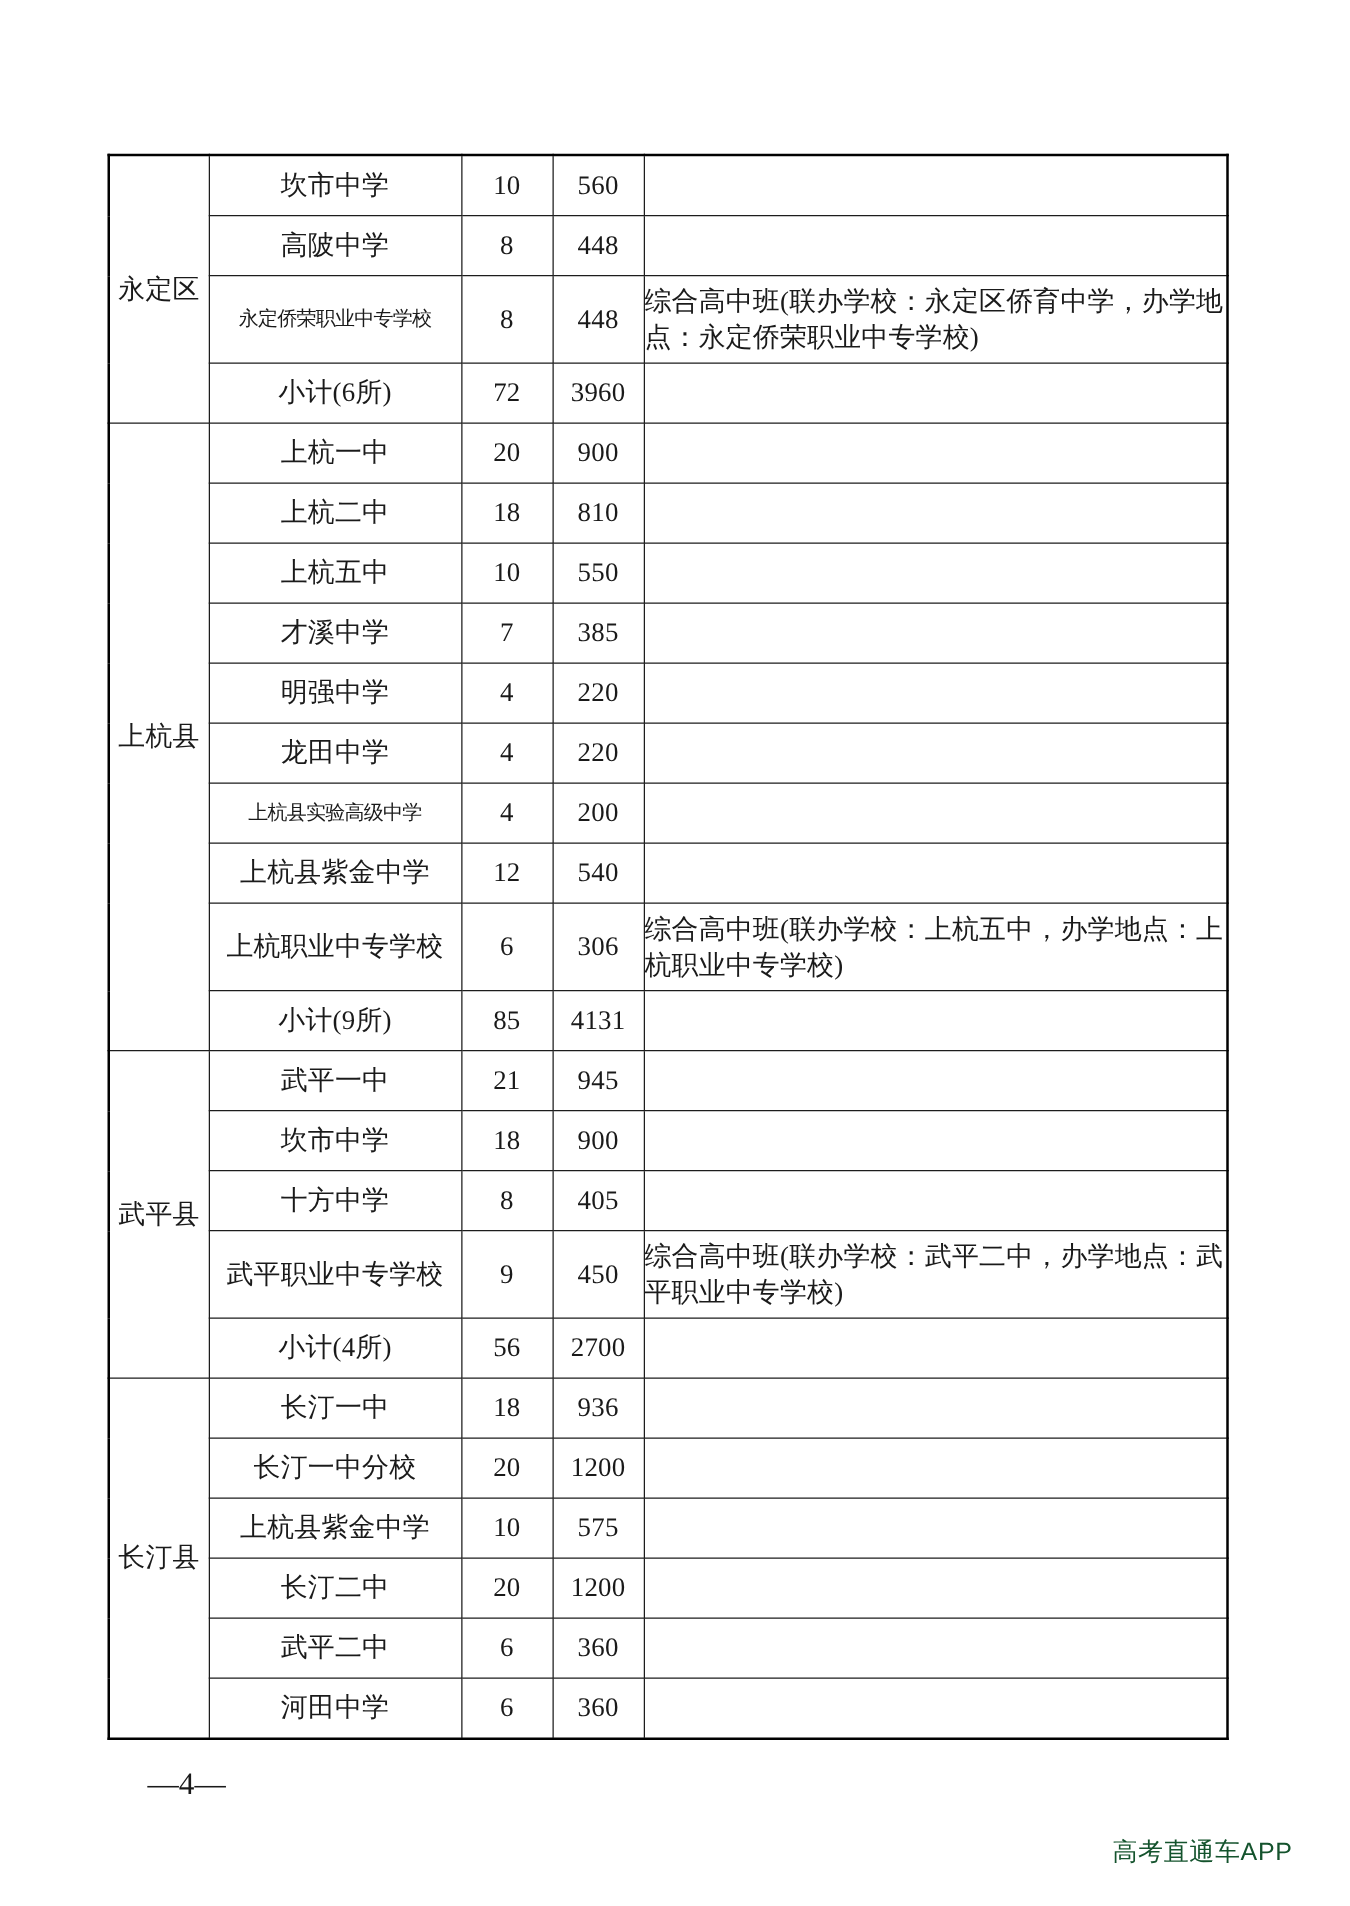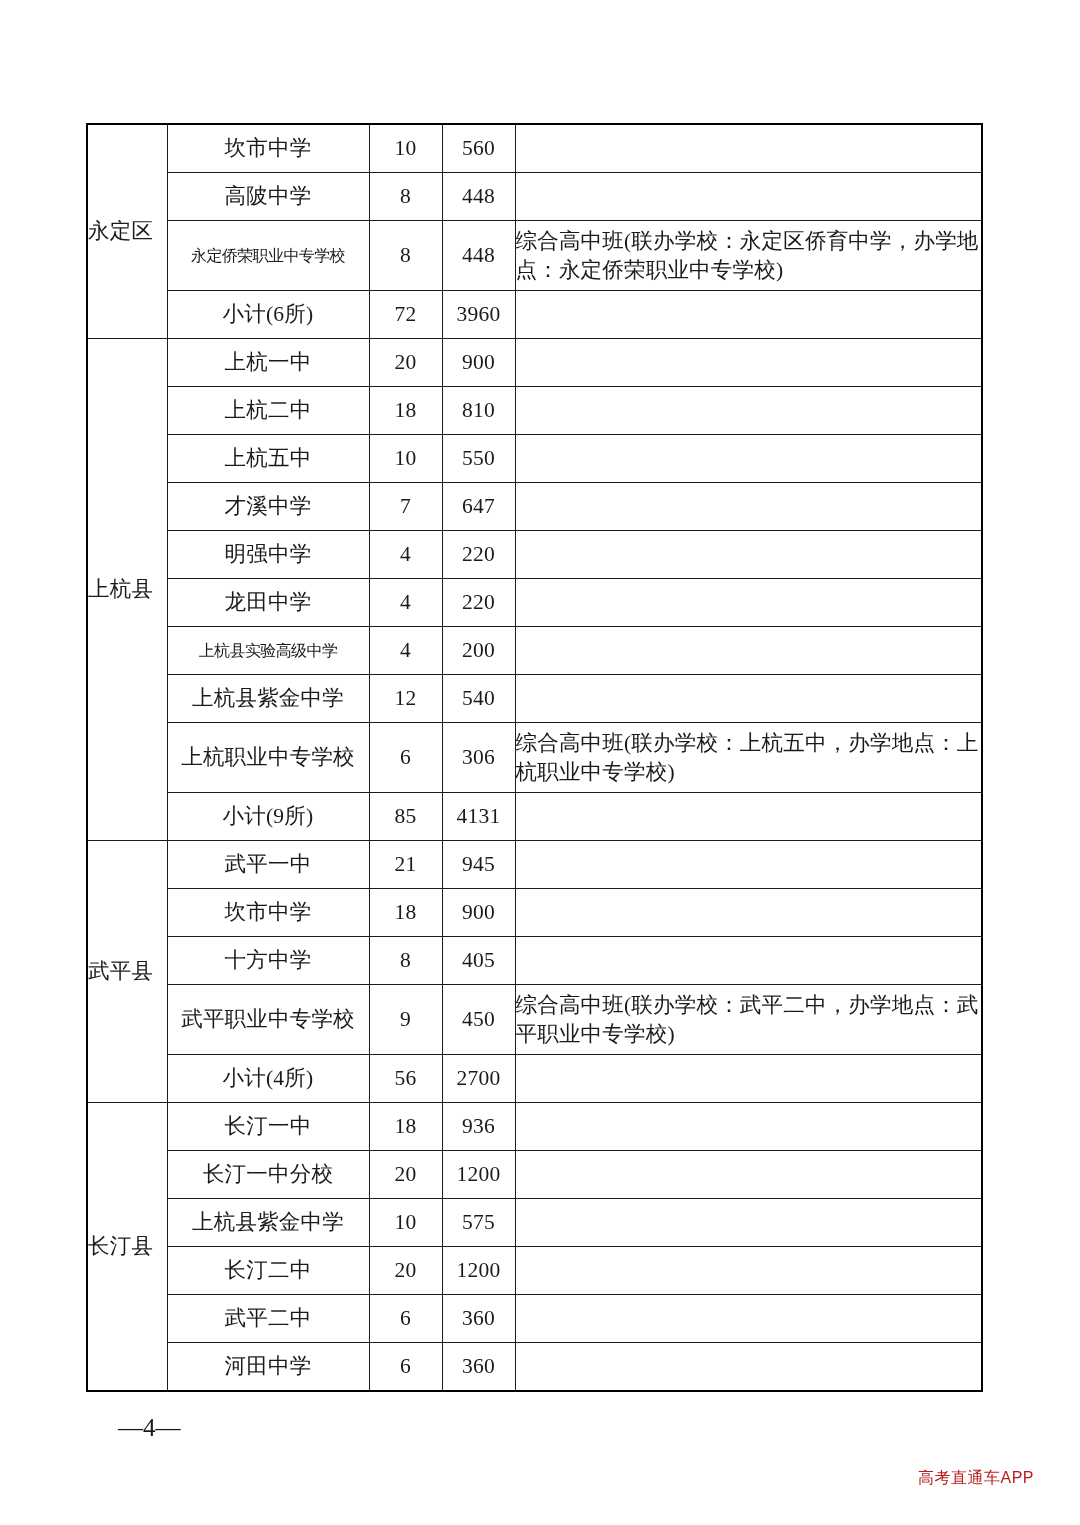--- a/index.html
+++ b/index.html
@@ -45,20 +45,21 @@
     letter-spacing: 0.2px;
   }
   
   col.c-region { width: 80px; }
   col.c-school { width: 202px; }
   col.c-class  { width: 73px; }
   col.c-plan   { width: 73px; }
   col.c-note   { width: 467px; }
 
   td.region {
+    text-align: center;
     font-size: 22px;
     letter-spacing: 1px;
     font-family: Liberation Serif, serif;
   }
   td.school {
     text-align: center;
     padding: 0 3px;
     white-space: nowrap;
     margin-left: 20px;
   }
@@ -90,22 +91,22 @@
     top: 1414px;
     font-size: 25px;
     letter-spacing: 0px;
     color: #1a1a1a;
     font-family: "Liberation Serif", "DejaVu Serif", serif;
   }
   .watermark {
     position: absolute;
     right: 46px;
     top: 1468px;
-    font-size: 16px;
-    color: #b91c1c;
+    font-size: 20px;
+    color: #14532d;
     font-family: "Liberation Sans", "DejaVu Sans", sans-serif;
     letter-spacing: 0.5px;
     white-space: nowrap;
   }
 </style>
 </head>
 <body>
 
 <div class="page">
 
@@ -159,21 +160,21 @@
           </tr>
           <tr class="r-normal">
             <td class="school">上杭五中</td>
             <td class="num">10</td>
             <td class="num">550</td>
             <td class="note"></td>
           </tr>
           <tr class="r-normal">
             <td class="school">才溪中学</td>
             <td class="num">7</td>
-            <td class="num">647</td>
+            <td class="num">385</td>
             <td class="note"></td>
           </tr>
           <tr class="r-normal">
             <td class="school">明强中学</td>
             <td class="num">4</td>
             <td class="num">220</td>
             <td class="note"></td>
           </tr>
           <tr class="r-normal">
             <td class="school">龙田中学</td>

